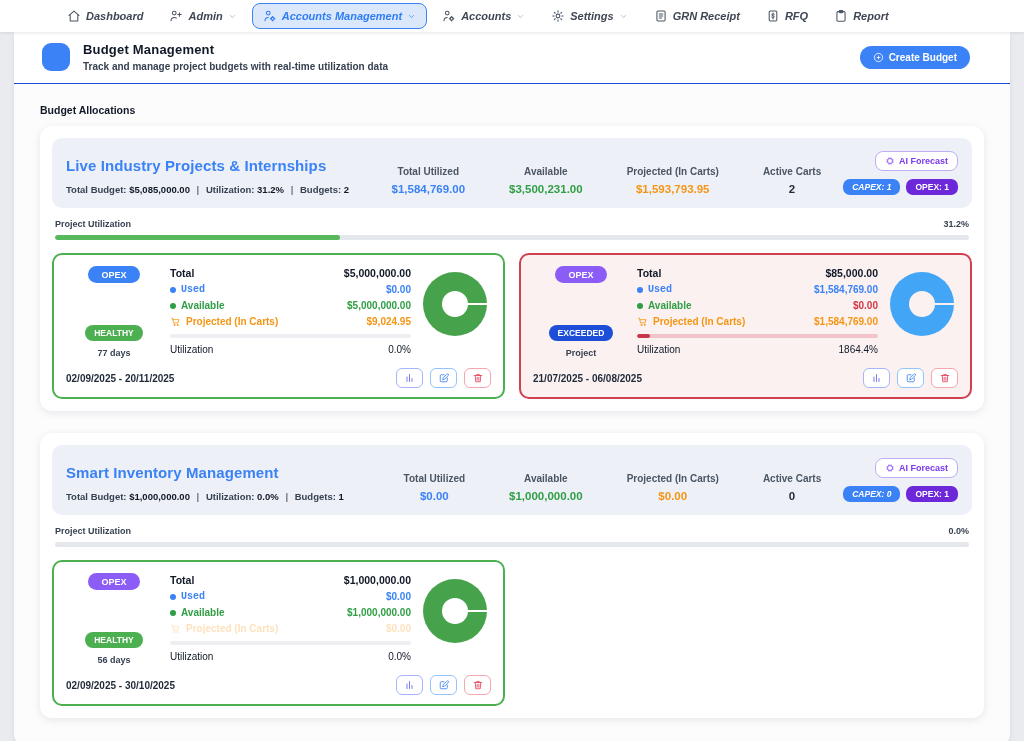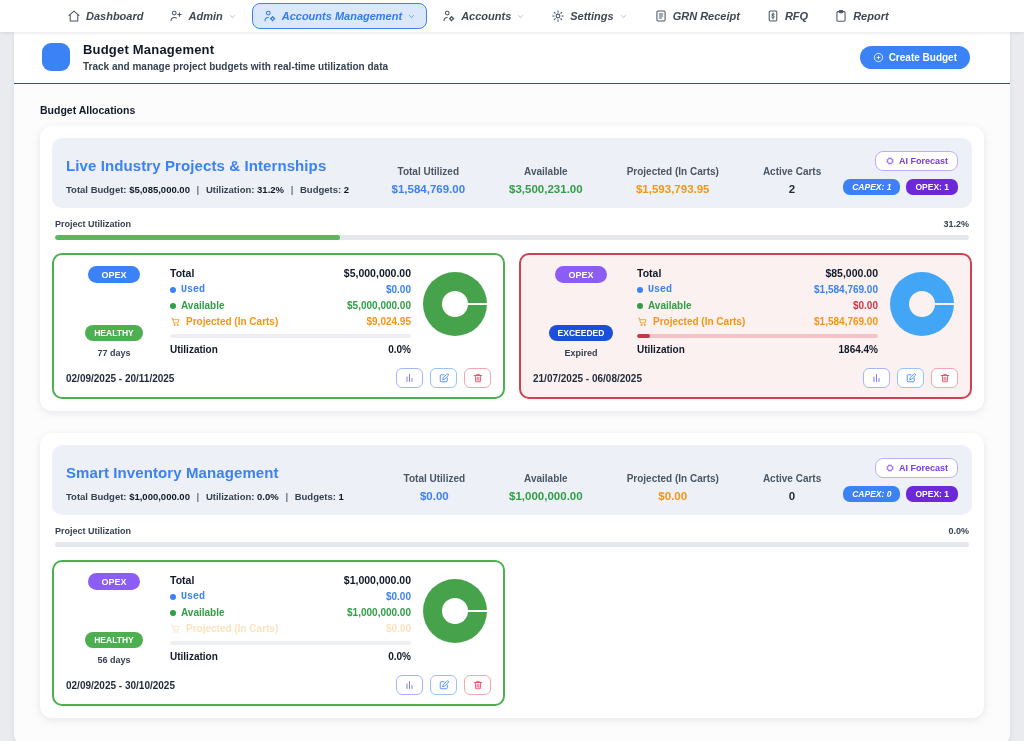--- a/index.html
+++ b/index.html
@@ -77,21 +77,21 @@
   .sc-row.r-avail .lab { color:#2f9e44; }
   .sc-row.r-proj .lab { color:#f59514; }
   .sc-row .val { font-weight:700; }
   .sc-row.faded { opacity:.28; }
   .dot { width:6px; height:6px; border-radius:50%; display:inline-block; }
   .dot.blue { background:#3b82f6; } .dot.green { background:#2f9e44; }
   .cart-ic { width:11px; height:11px; stroke:#f59514; fill:none; stroke-width:1.8; stroke-linecap:round; stroke-linejoin:round; }
   .mini-track { height:4px; background:#edeff2; border-radius:2px; margin:7px 0 6px; overflow:hidden; }
   .sub-card.exceeded .mini-track { background:#f2c4ca; }
   .mini-fill { height:100%; background:#c9364a; border-radius:2px; }
-  .sc-row.r-util { margin-bottom:0; } .sc-row.r-util .lab, .sc-row.r-util .val { color:#111827; font-weight:700; }
+  .sc-row.r-util { margin-bottom:0; } .sc-row.r-util .lab, .sc-row.r-util .val { color:#111827; font-weight:400; }
   .donut { width:64px; height:64px; border-radius:50%; position:relative; margin:6px 4px 0 0; flex:none; }
   .donut.green { background:#47a34b; } .donut.blue { background:#42a5f5; }
   .donut::before { content:""; position:absolute; inset:19px; border-radius:50%; background:#fff; z-index:2; }
   .donut::after { content:""; position:absolute; right:0; top:50%; width:32px; height:2px; background:#fff; transform:translateY(-50%); z-index:1; }
   .sub-card.exceeded .donut::before { background:#fbf1f1; }
   .sub-card.exceeded .donut::after { background:#fbf1f1; }
   .sc-bottom { display:flex; justify-content:space-between; align-items:center; margin-top:10px; }
   .sc-dates { font-size:10px; font-weight:800; color:#1f2937; }
   .sc-actions { display:flex; gap:7px; }
   .abtn { width:27px; height:20px; border-radius:6px; background:#fff; border:1px solid; display:flex; align-items:center; justify-content:center; cursor:pointer; padding:0; }
@@ -322,21 +322,21 @@
               </button>
           </div>
         </div>
       </div>
 
       <div class="sub-card exceeded">
         <div class="sc-top">
           <div class="sc-left">
             <span class="tbadge opex">OPEX</span>
             <span class="sbadge exceeded">EXCEEDED</span>
-            <span class="sc-days">Expired</span>
+            <span class="sc-days">Project</span>
           </div>
           <div class="sc-rows">
             <div class="sc-row r-total">
               <span class="lab">Total</span>
               <span class="val v-dark">$85,000.00</span>
             </div>
             <div class="sc-row r-used">
               <span class="lab">
                   <span class="dot blue"></span>
                   <span>Used</span>

